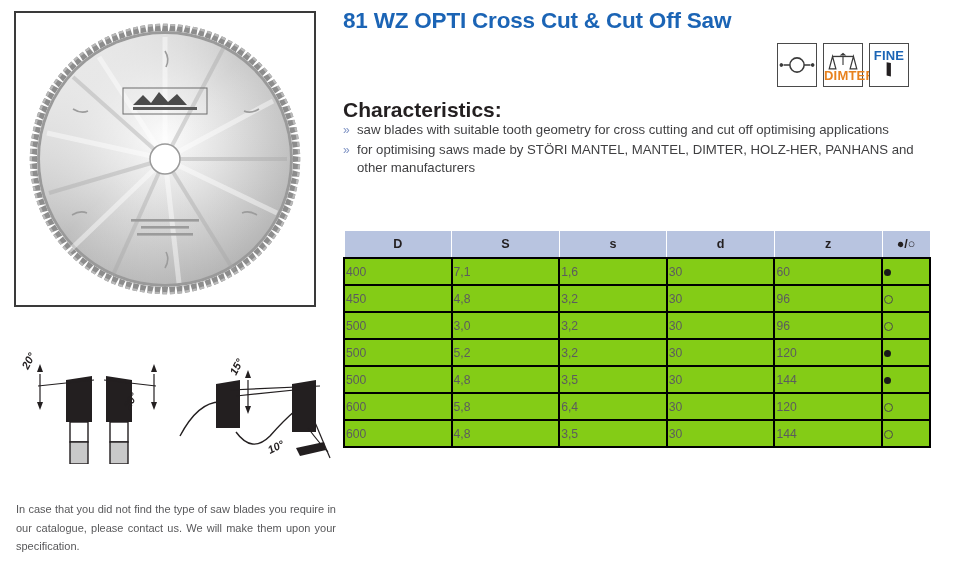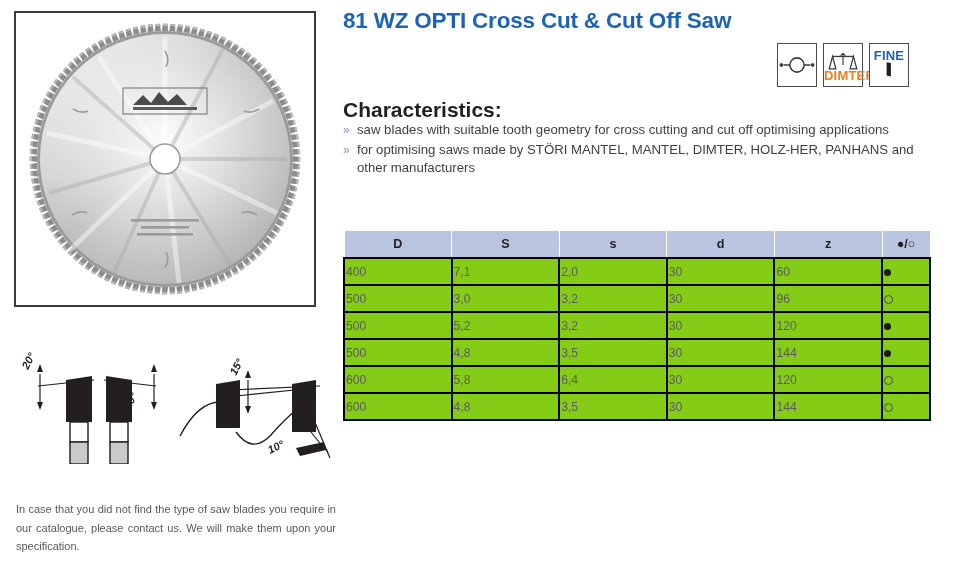--- a/index.html
+++ b/index.html
@@ -459,24 +459,32 @@
         <th>s</th>
         <th>d</th>
         <th>z</th>
         <th class="col-mark">●/○</th>
       </tr>
     </thead>
     <tbody id="spec-table-body">
         <tr>
           <td>400</td>
           <td>7,1</td>
-          <td>2,0</td>
+          <td>1,6</td>
           <td>30</td>
           <td>60</td>
           <td class="col-mark"><span class="mark-dot filled"></span></td>
+        </tr>
+        <tr>
+          <td>450</td>
+          <td>4,8</td>
+          <td>3,2</td>
+          <td>30</td>
+          <td>96</td>
+          <td class="col-mark"><span class="mark-dot hollow"></span></td>
         </tr>
         <tr>
           <td>500</td>
           <td>3,0</td>
           <td>3,2</td>
           <td>30</td>
           <td>96</td>
           <td class="col-mark"><span class="mark-dot hollow"></span></td>
         </tr>
         <tr>

